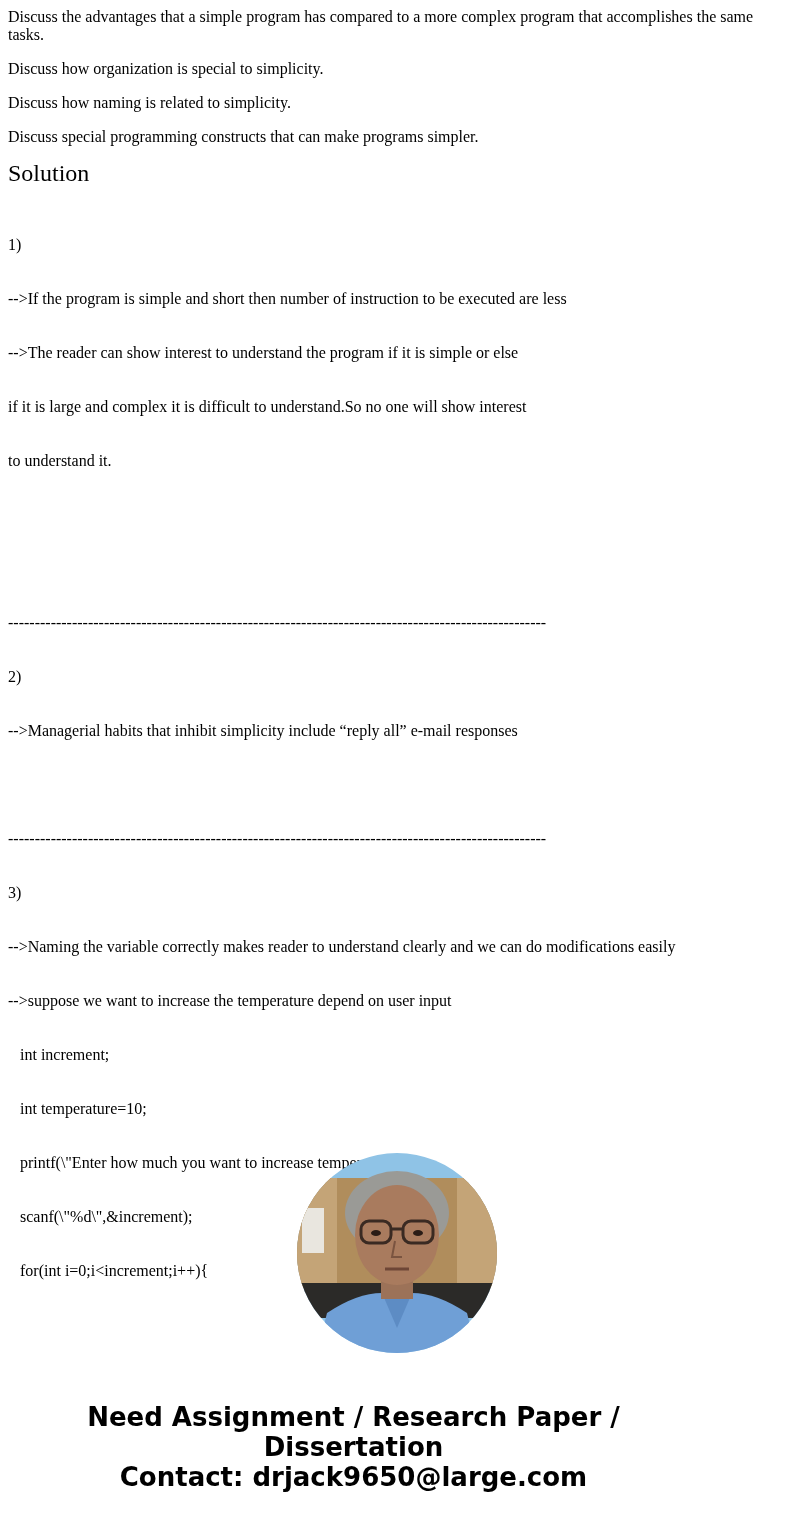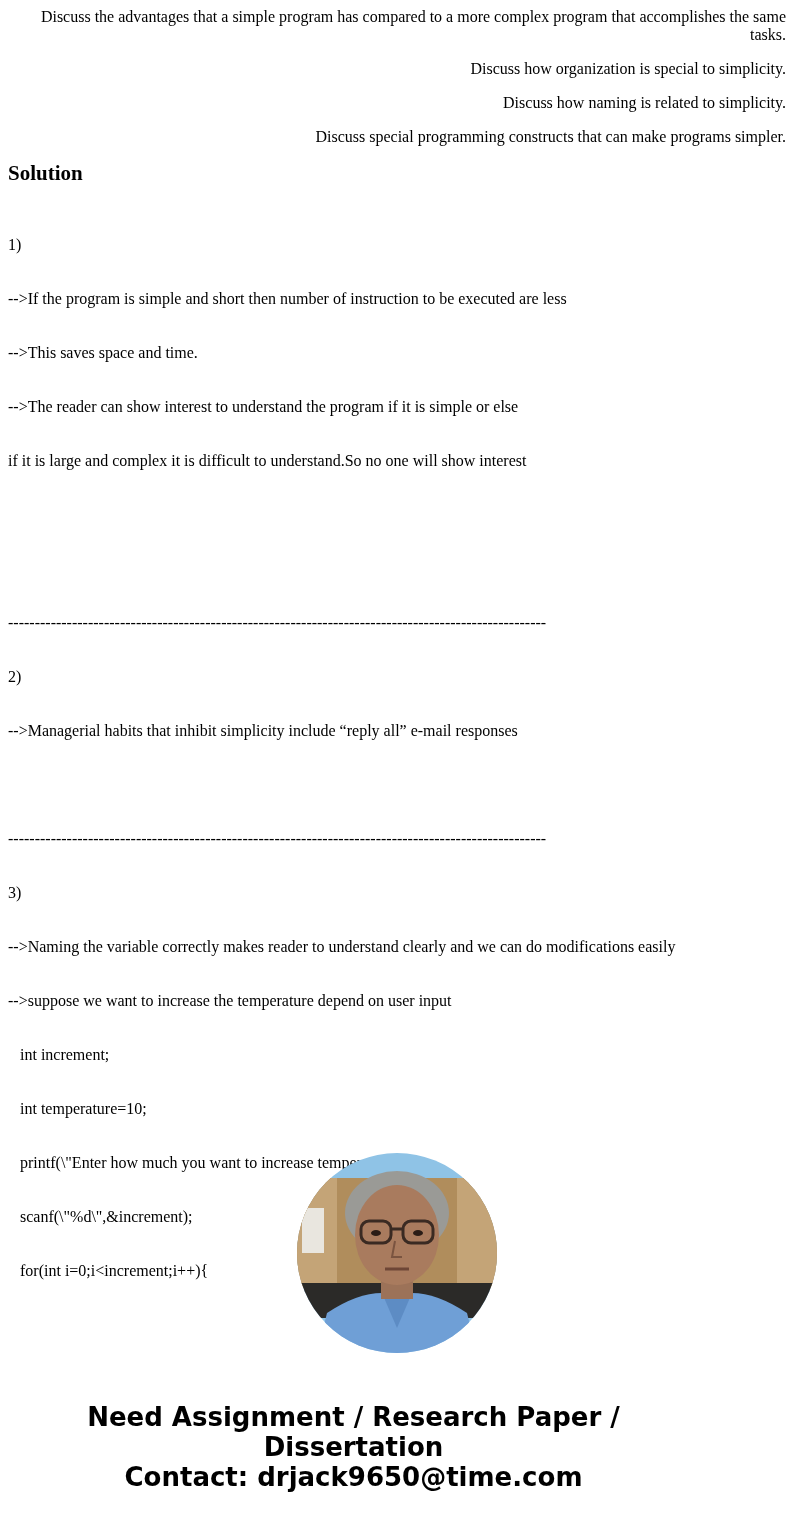--- a/index.html
+++ b/index.html
@@ -18,25 +18,24 @@
       color: #000000;
     }
     .content {
       position: absolute;
       left: 8px;
       top: 8px;
       width: 778px;
     }
     .q {
       margin: 0 0 16px 0;
-      text-align: right;
     }
     h3.solution-title {
-      font-size: 21px;
-      font-weight: bold;
+      font-size: 24px;
+      font-weight: normal;
       margin: 0 0 16px 0;
       line-height: 22px;
     }
     .answer {
       white-space: pre-wrap;
       margin: 0;
       line-height: 18px;
     }
     .line { display: block; min-height: 18px; }
     .avatar-wrap {
@@ -70,23 +69,23 @@
   <p class="q">Discuss the advantages that a simple program has compared to a more complex program that accomplishes the same tasks.</p>
   <p class="q">Discuss how organization is special to simplicity.</p>
   <p class="q">Discuss how naming is related to simplicity.</p>
   <p class="q">Discuss special programming constructs that can make programs simpler.</p>
 
   <h3 class="solution-title">Solution</h3>
 
   <div class="answer">
     <span class="line">1)</span>
     <span class="line">--&gt;If the program is simple and short then number of instruction to be executed are less</span>
-    <span class="line">--&gt;This saves space and time.</span>
     <span class="line">--&gt;The reader can show interest to understand the program if it is simple or else</span>
     <span class="line">if it is large and complex it is difficult to understand.So no one will show interest</span>
+    <span class="line">to understand it.</span>
     <span class="line"></span>
     <span class="line"></span>
     <span class="line">-----------------------------------------------------------------------------------------------------</span>
     <span class="line">2)</span>
     <span class="line">--&gt;Managerial habits that inhibit simplicity include “reply all” e-mail responses</span>
     <span class="line"></span>
     <span class="line">-----------------------------------------------------------------------------------------------------</span>
     <span class="line">3)</span>
     <span class="line">--&gt;Naming the variable correctly makes reader to understand clearly and we can do modifications easily</span>
     <span class="line">--&gt;suppose we want to increase the temperature depend on user input</span>
@@ -130,14 +129,14 @@
     <ellipse cx="79" cy="80" rx="5" ry="3" fill="#2a1c16"></ellipse>
     <ellipse cx="121" cy="80" rx="5" ry="3" fill="#2a1c16"></ellipse>
 
     <path d="M98 88 L95 104 L105 104" fill="none" stroke="#7a5440" stroke-width="2"></path>
     <line x1="88" y1="116" x2="112" y2="116" stroke="#6e4636" stroke-width="3"></line>
   </svg>
 </div>
 
 <div class="promo">
   <span>Need Assignment / Research Paper / Dissertation</span>
-  <span>Contact: drjack9650@time.com</span>
+  <span>Contact: drjack9650@large.com</span>
 </div>
 
 </body></html>

